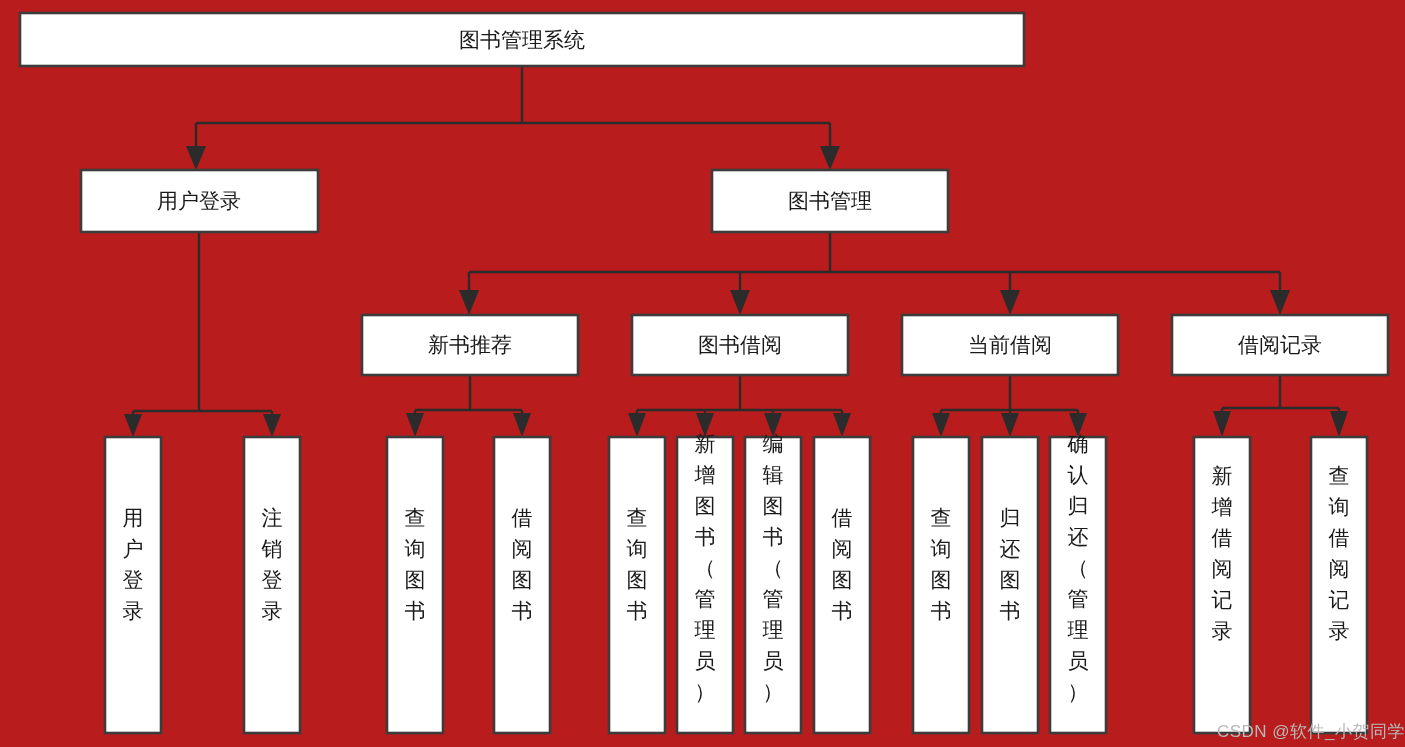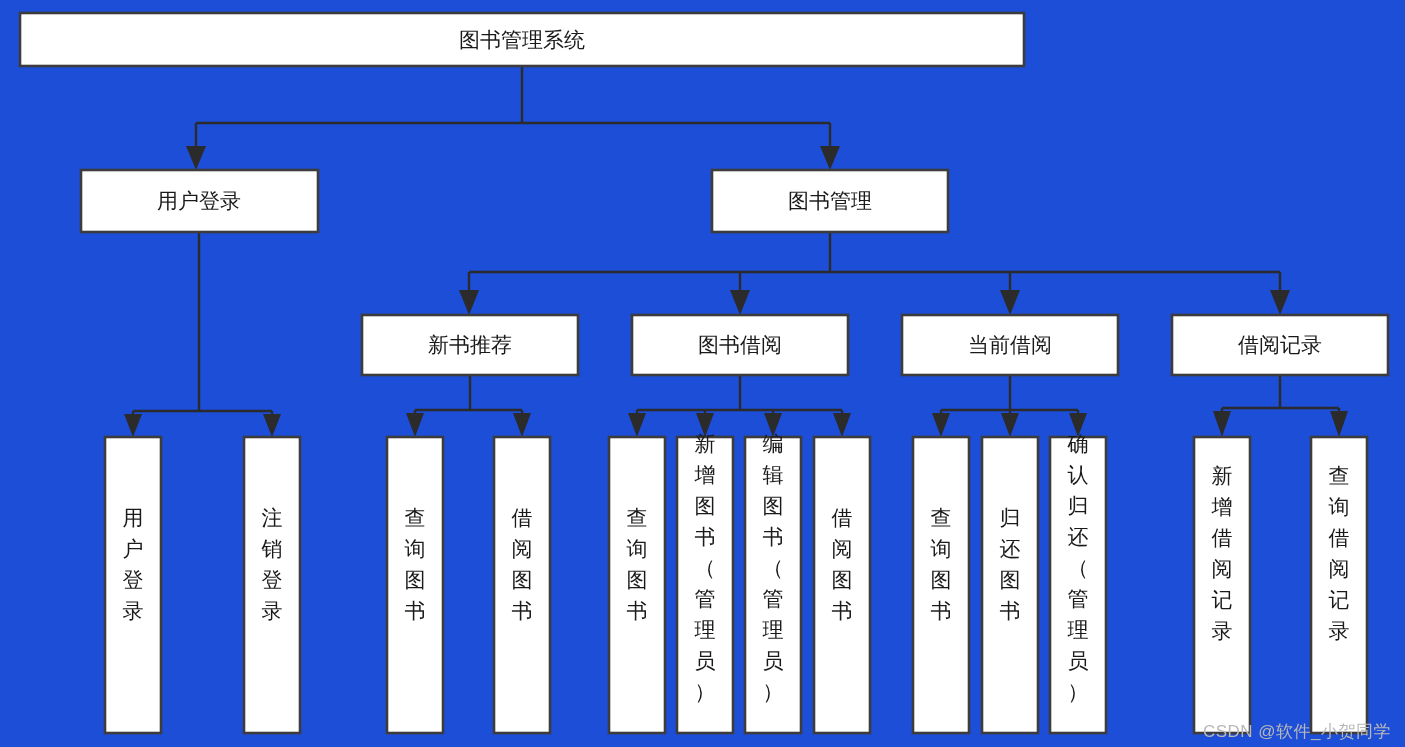--- a/index.html
+++ b/index.html
@@ -10,21 +10,21 @@
   body {
     width: 1405px;
     height: 747px;
     font-family: "Liberation Sans", "DejaVu Sans", sans-serif;
     overflow: hidden;
   }
   #diagram-root {
     position: relative;
     width: 1405px;
     height: 747px;
-    background: #1d4ed8;
+    background: #b91c1c;
   }
   svg.diagram-canvas {
     position: absolute;
     left: 0;
     top: 0;
     width: 1405px;
     height: 747px;
     display: block;
   }
   .node-box {
@@ -51,21 +51,21 @@
     white-space: pre;
   }
   .node-label-v {
     font-family: "Liberation Sans", "DejaVu Sans", sans-serif;
     font-size: 21px;
     fill: #1a1a1a;
     text-anchor: middle;
   }
   .watermark-text {
     position: absolute;
-    right: 14px;
+    right: 0;
     bottom: 4px;
     font-family: "Liberation Sans", "DejaVu Sans", sans-serif;
     font-size: 17px;
     color: #b8b8b8;
     letter-spacing: 0.5px;
     white-space: nowrap;
     user-select: none;
   }
 </style>
 </head>

